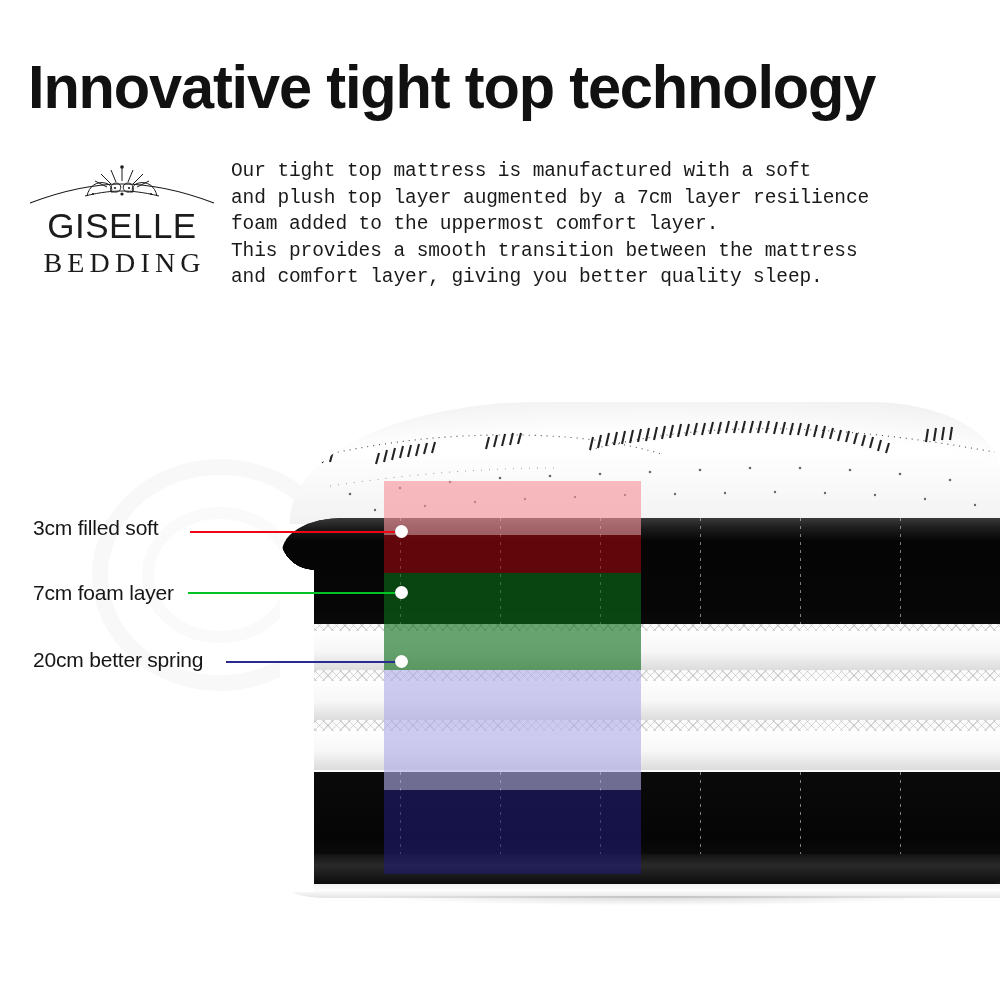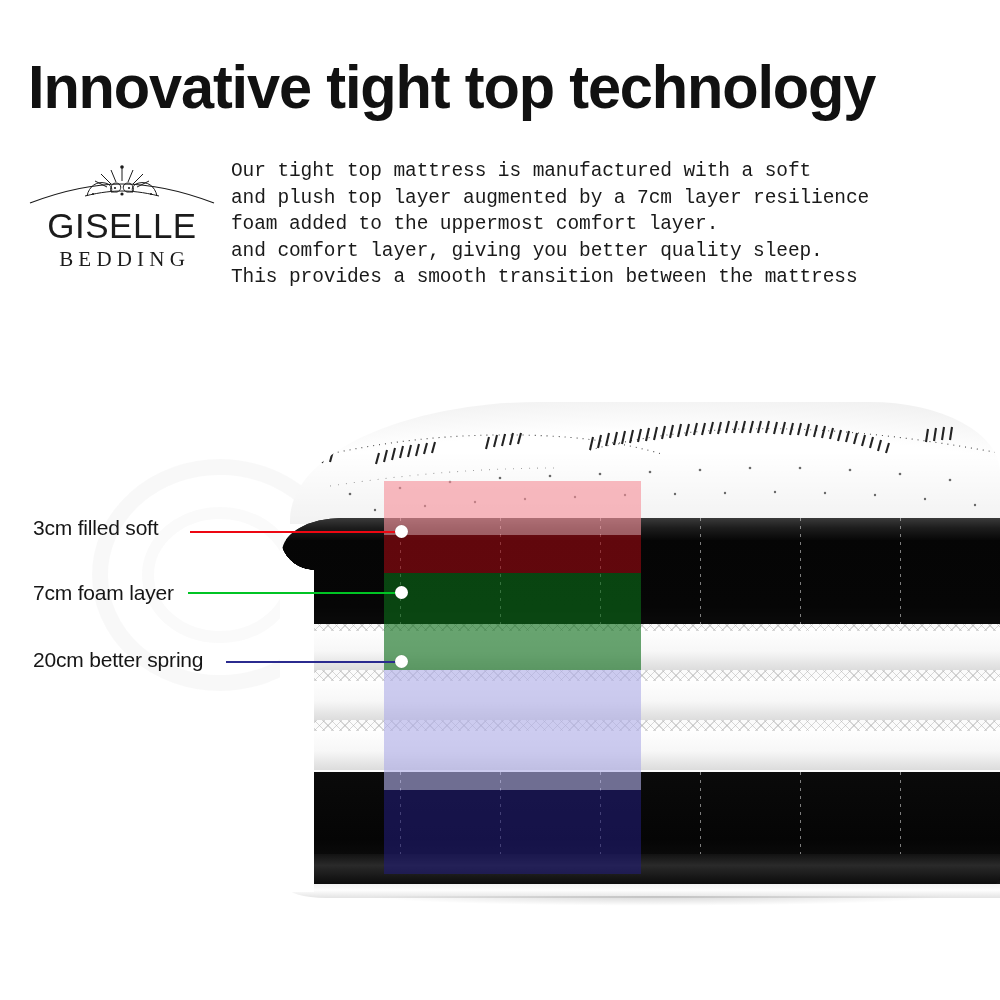--- a/index.html
+++ b/index.html
@@ -46,21 +46,21 @@
     font-family:Liberation Sans, sans-serif;
     font-size:35px;
     letter-spacing:0.5px;
     color:#1b1b1b;
     line-height:38px;
   }
   #logo .sub{
     position:absolute;left:0;top:84px;width:190px;
     text-align:center;
     font-family:"Liberation Serif",serif;
-    font-size:21px;
+    font-size:28px;
     letter-spacing:5.2px;
     text-indent:5.2px;
     color:#1b1b1b;
   }
 
   
   #watermark{
     position:absolute;left:70px;top:455px;width:300px;height:250px;
     opacity:.55;pointer-events:none;
   }
@@ -222,22 +222,22 @@
     </svg>
   </div>
   <div class="name">GISELLE</div>
   <div class="sub">BEDDING</div>
 </div>
 
 <div id="intro">
   <span class="ln">Our tight top mattress is manufactured with a soft</span>
   <span class="ln">and plush top layer augmented by a 7cm layer resilience</span>
   <span class="ln">foam added to the uppermost comfort layer.</span>
+  <span class="ln">This provides a smooth transition between the mattress</span>
   <span class="ln">and comfort layer, giving you better quality sleep.</span>
-  <span class="ln">This provides a smooth transition between the mattress</span>
 </div>
 
 <div id="watermark">
   <svg viewBox="0 0 300 250" width="300" height="250" aria-hidden="true">
     <ellipse cx="150" cy="120" rx="120" ry="108" fill="none" stroke="#f4f4f4" stroke-width="16"></ellipse>
     <ellipse cx="150" cy="120" rx="72" ry="62" fill="none" stroke="#f6f6f6" stroke-width="12"></ellipse>
   </svg>
 </div>
 
 <div id="mattress">

